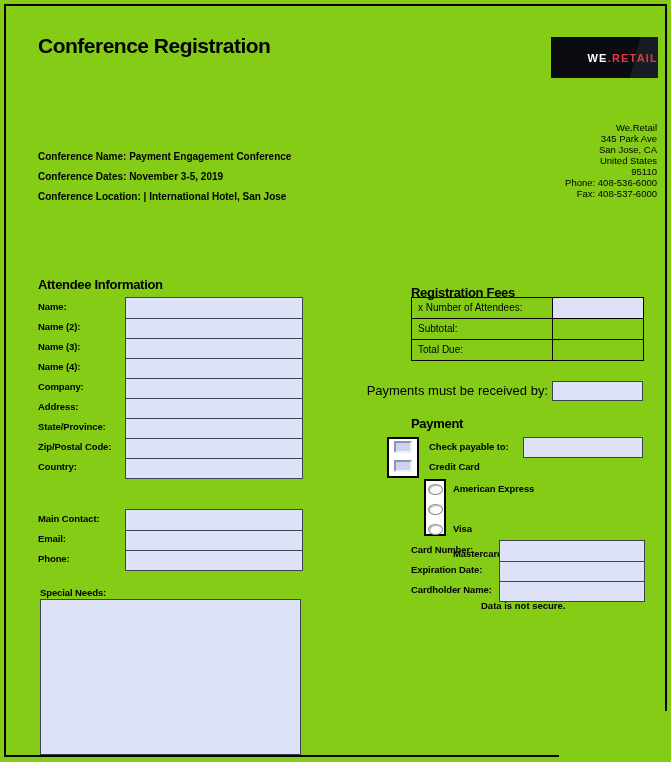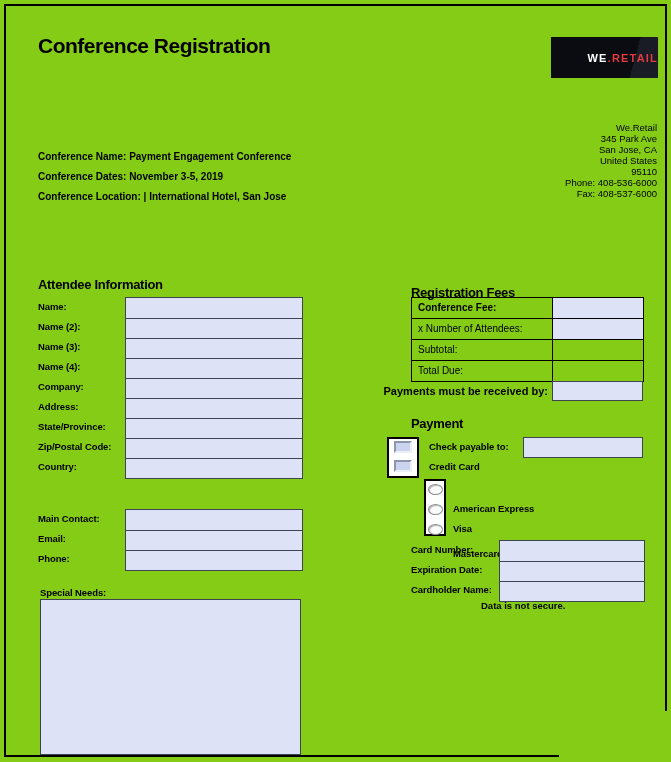--- a/index.html
+++ b/index.html
@@ -48,21 +48,21 @@
   
   .fees-table{position:absolute;left:411px;top:297px;width:233px;box-sizing:border-box;
               border:1px solid #000;border-bottom:none;}
   .fee-row{display:flex;height:20px;border-bottom:1px solid #000;}
   .fee-label{flex:1;border-right:1px solid #000;line-height:19px;padding-left:6px;font-size:10px;white-space:nowrap;}
   .fee-label.bold{font-weight:bold;}
   .fee-value{width:90px;}
   .fee-value.blue{background:#dde2f7;}
 
   .pay-by-label{position:absolute;right:123px;top:381px;height:20px;line-height:20px;
-                font-size:11px;font-weight:bold;white-space:nowrap;text-align:center;}
+                font-size:13px;font-weight:normal;white-space:nowrap;text-align:center;}
 
   
   .group-box{position:absolute;border:2px solid #000;box-sizing:border-box;background:#fff;}
   .checkbox{position:absolute;width:18px;height:12px;box-sizing:border-box;background:#ccd3ee;
             border:2px solid;border-color:#8f96ab #eef0f8 #eef0f8 #8f96ab;cursor:pointer;}
   .radio{position:absolute;width:15px;height:11px;border-radius:50%;background:#fbfbfb;
          border:1px solid #8d8d8d;box-sizing:border-box;box-shadow:inset 1px 1px 1px rgba(0,0,0,0.28);cursor:pointer;}
 
   .disclaimer{position:absolute;left:481px;top:600px;font-size:9.5px;font-weight:bold;white-space:nowrap;}
 </style>
@@ -134,24 +134,20 @@
     <input value="" style="">
   </div>
 
   <div class="field-label" style="left:40px;top:583px;">Special Needs:</div>
   <textarea class="special" style=""></textarea>
 
   <div class="section-heading" style="left:411px;top:277px;margin-top:8px;">Registration Fees</div>
 
   <div class="fees-table">
     <div class="fee-row">
-      <div class="fee-label bold">Conference Fee:</div>
-      <div class="fee-value blue"></div>
-    </div>
-    <div class="fee-row">
       <div class="fee-label">x Number of Attendees:</div>
       <div class="fee-value blue"></div>
     </div>
     <div class="fee-row">
       <div class="fee-label">Subtotal:</div>
       <div class="fee-value"></div>
     </div>
     <div class="fee-row">
       <div class="fee-label">Total Due:</div>
       <div class="fee-value"></div>
@@ -168,21 +164,21 @@
   <div class="checkbox" style="left:394px;top:460px;"></div>
 
   <div class="field-label" style="left:429px;top:437px;">Check payable to:</div>
   <input class="blue-field" style="left: 523px; top: 437px; width: 120px; height: 21px;" value="">
   <div class="field-label" style="left:429px;top:457px;">Credit Card</div>
 
   <div class="group-box" style="left:424px;top:479px;width:22px;height:57px;"></div>
   <div class="radio" style="left:428px;top:484px;"></div>
   <div class="radio" style="left:428px;top:504px;"></div>
   <div class="radio" style="left:428px;top:524px;"></div>
-  <div class="field-label" style="left:453px;top:479px;margin-top:20px;">American Express</div>
+  <div class="field-label" style="left:453px;top:479px;">American Express</div>
   <div class="field-label" style="left:453px;top:499px;margin-top:45px;">Mastercard</div>
   <div class="field-label" style="left:453px;top:519px;">Visa</div>
 
   <div class="field-label" style="left:411px;top:540px;">Card Number:</div>
   <div class="field-label" style="left:411px;top:560px;">Expiration Date:</div>
   <div class="field-label" style="left:411px;top:580px;">Cardholder Name:</div>
 
   <div class="stack" style="left:499px;top:540px;width:144px;">
     <input value="" style="">
     <input value="" style="">

